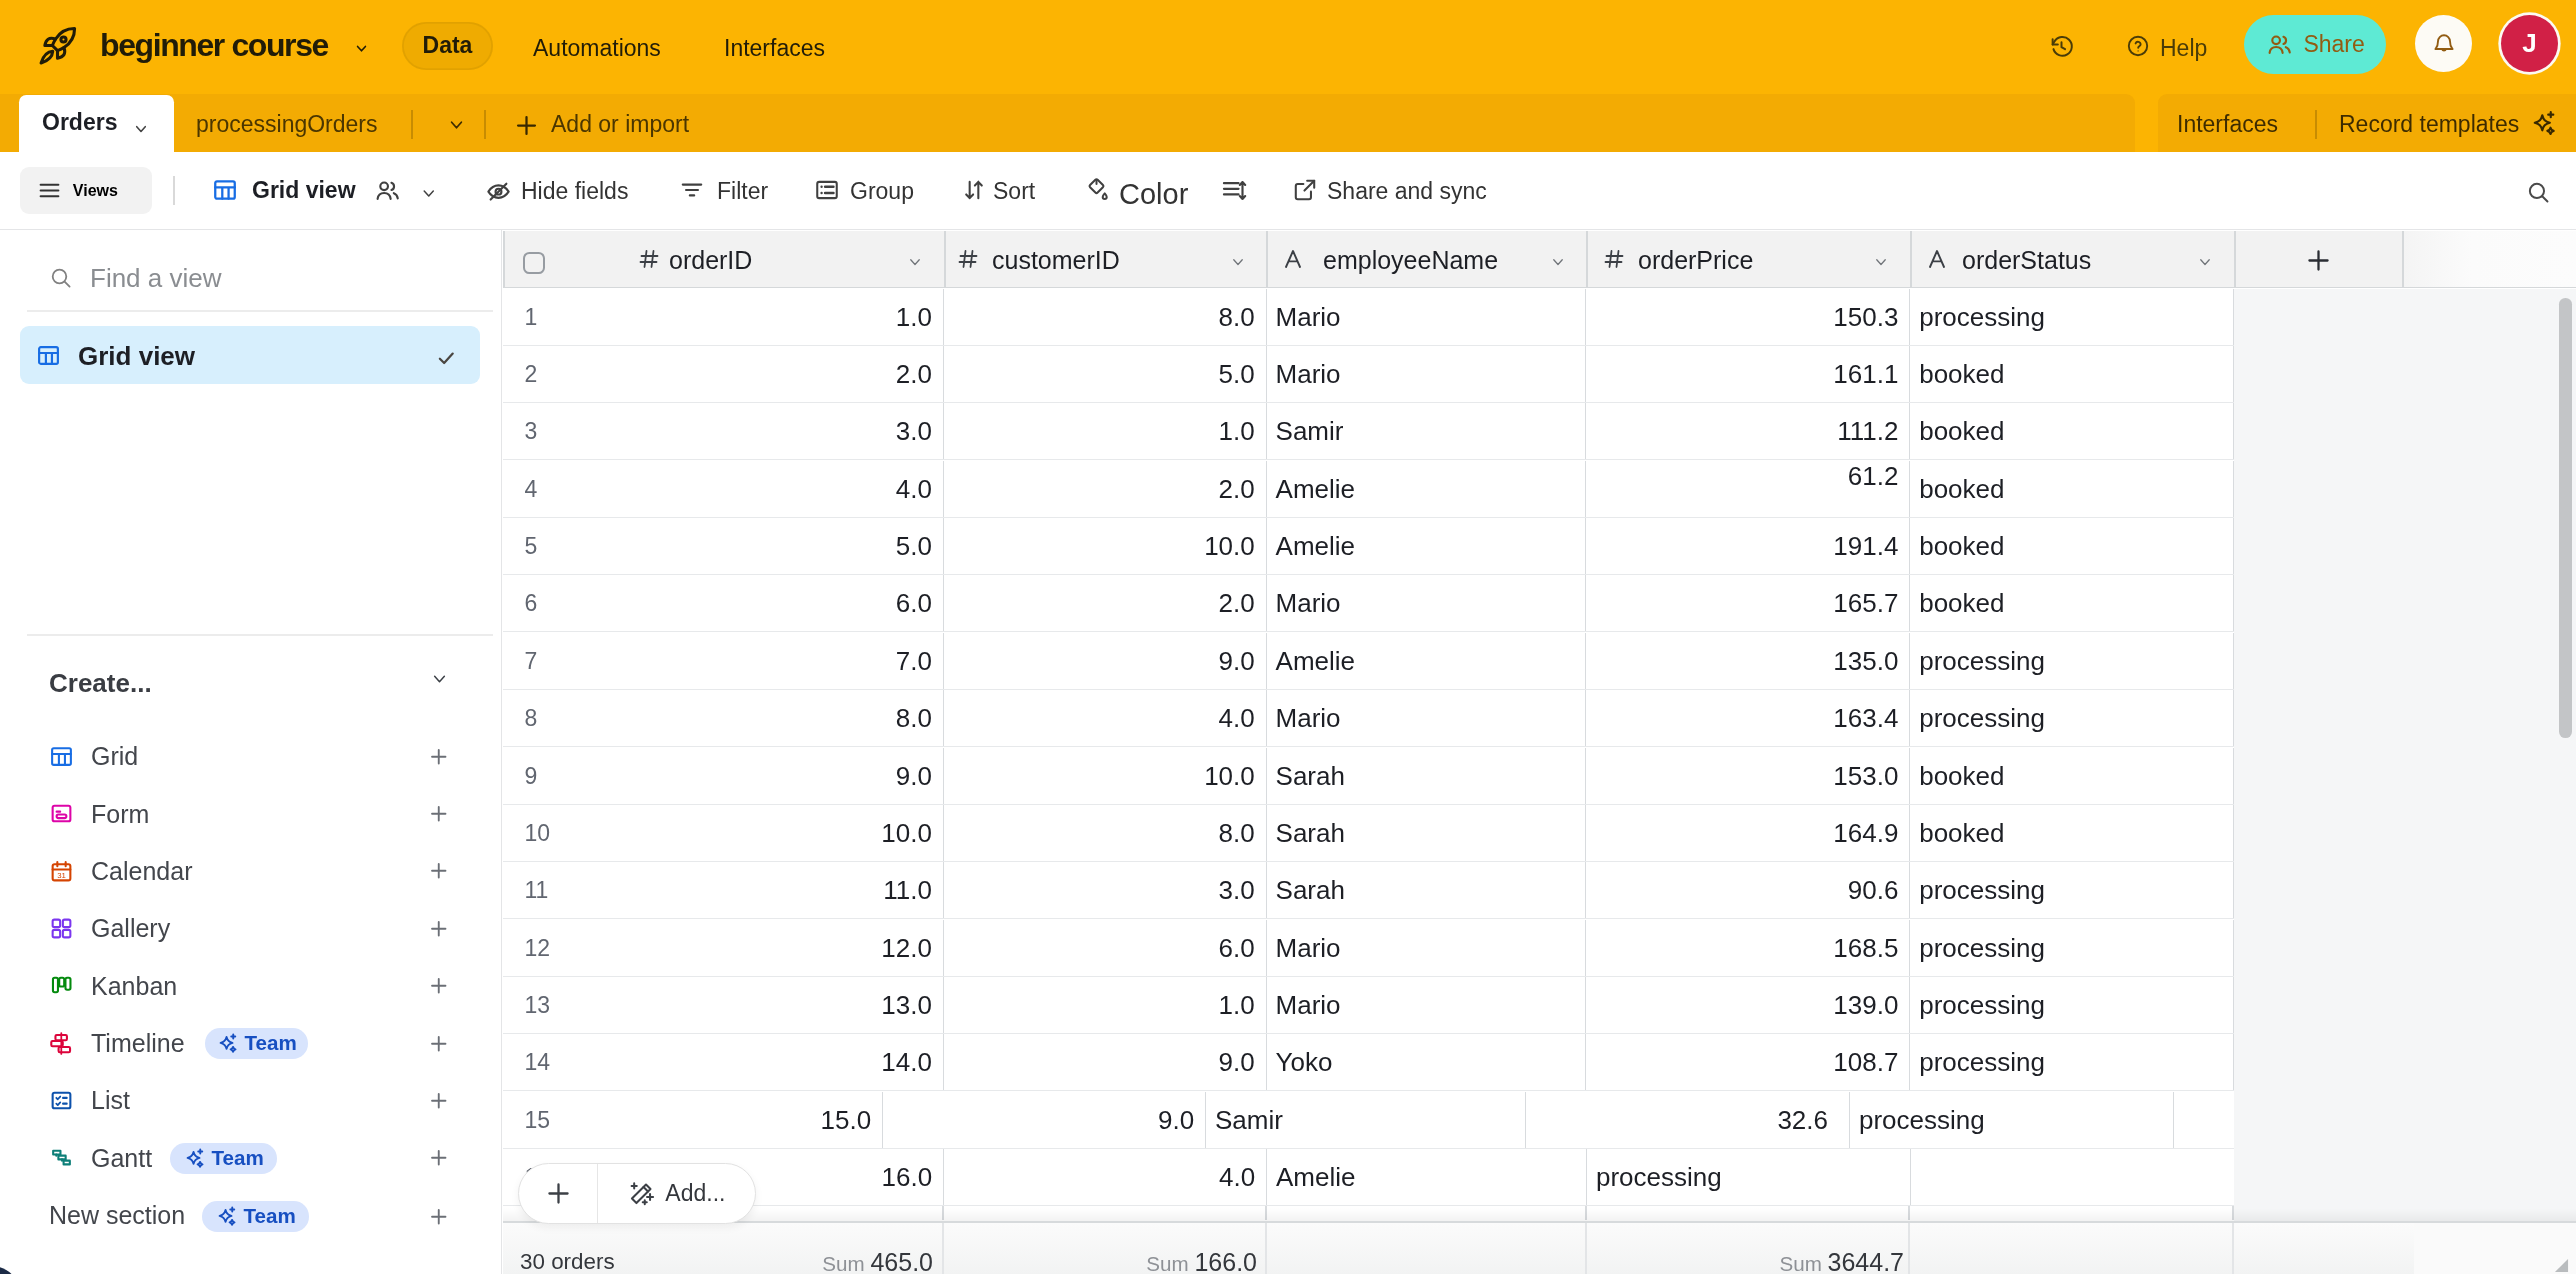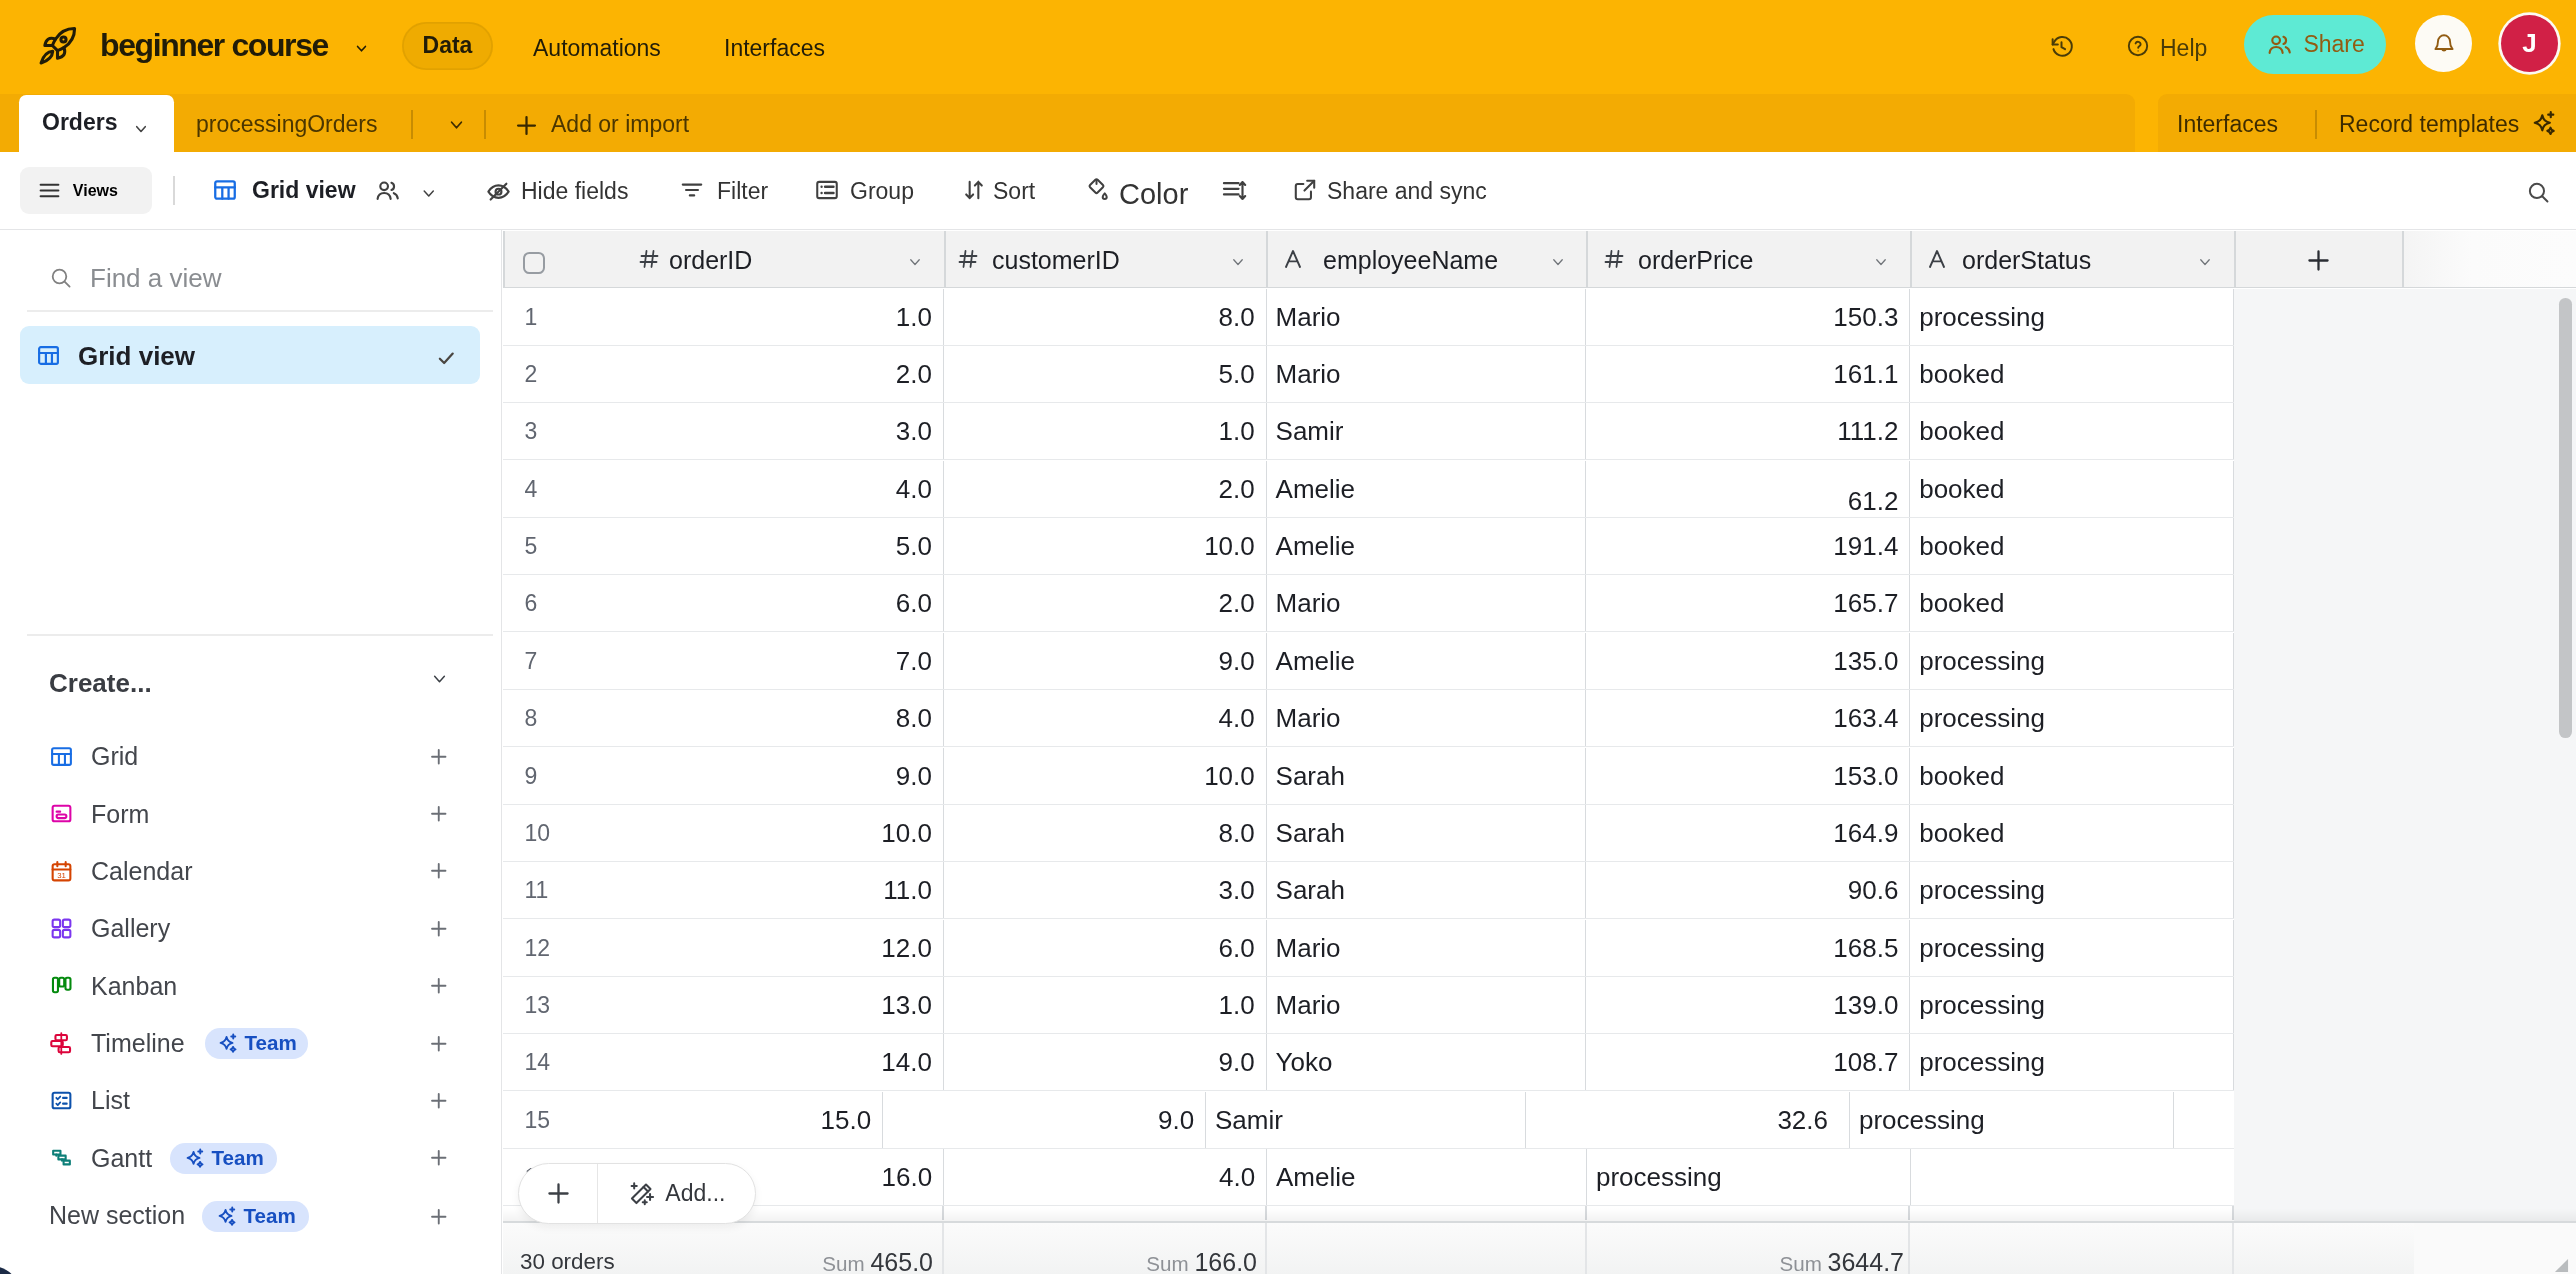--- a/index.html
+++ b/index.html
@@ -374,21 +374,21 @@
 <div style="width:441px;height:100%;border-right:1.8px solid #d8dbde;display:flex;align-items:center;position:relative;">
       <span style="position:absolute;left:21.5px;font-size:23px;color:#616670;">4</span>
       <span style="position:absolute;right:10.8px;">4.0</span>
     </div>
 <div style="width:323px;height:100%;border-right:1.8px solid #d8dbde;display:flex;align-items:center;justify-content:flex-end;">
       <span style="margin-right:10.8px;">2.0</span>
     </div>
 <div style="width:320px;height:100%;border-right:1.8px solid #d8dbde;display:flex;align-items:center;">
       <span style="margin-left:9px;">Amelie</span>
     </div>
-<div style="width:324px;height:100%;border-right:1.8px solid #d8dbde;display:flex;align-items:flex-end;justify-content:flex-end;">
+<div style="width:324px;height:100%;border-right:1.8px solid #d8dbde;display:flex;align-items:flex-start;justify-content:flex-end;">
       <span style="margin-right:10.8px;">61.2</span>
     </div>
 <div style="width:324px;height:100%;border-right:1.8px solid #d8dbde;display:flex;align-items:center;">
       <span style="margin-left:9px;">booked</span>
     </div>
 </div>
 <div class="abs flex" style="left:503px;top:518px;width:1731px;height:57px;background:#fff;border-bottom:1.8px solid #e7e9eb;font-size:26px;color:#1d1f25;">
 <div style="width:441px;height:100%;border-right:1.8px solid #d8dbde;display:flex;align-items:center;position:relative;">
       <span style="position:absolute;left:21.5px;font-size:23px;color:#616670;">5</span>
       <span style="position:absolute;right:10.8px;">5.0</span>

